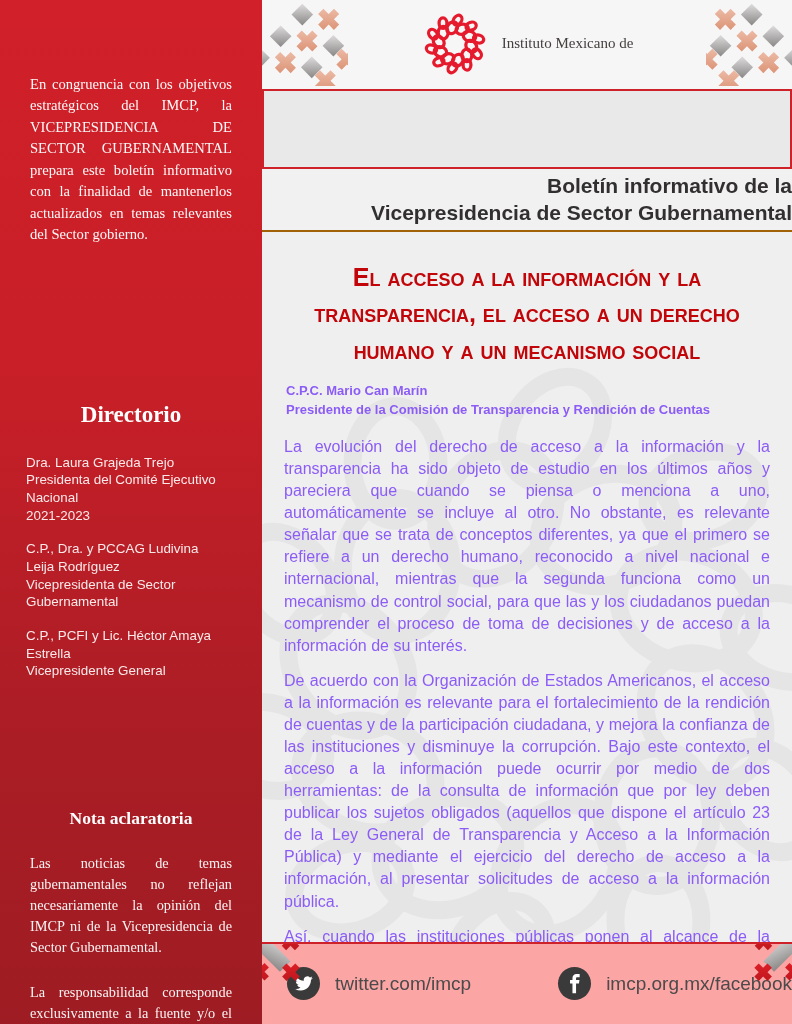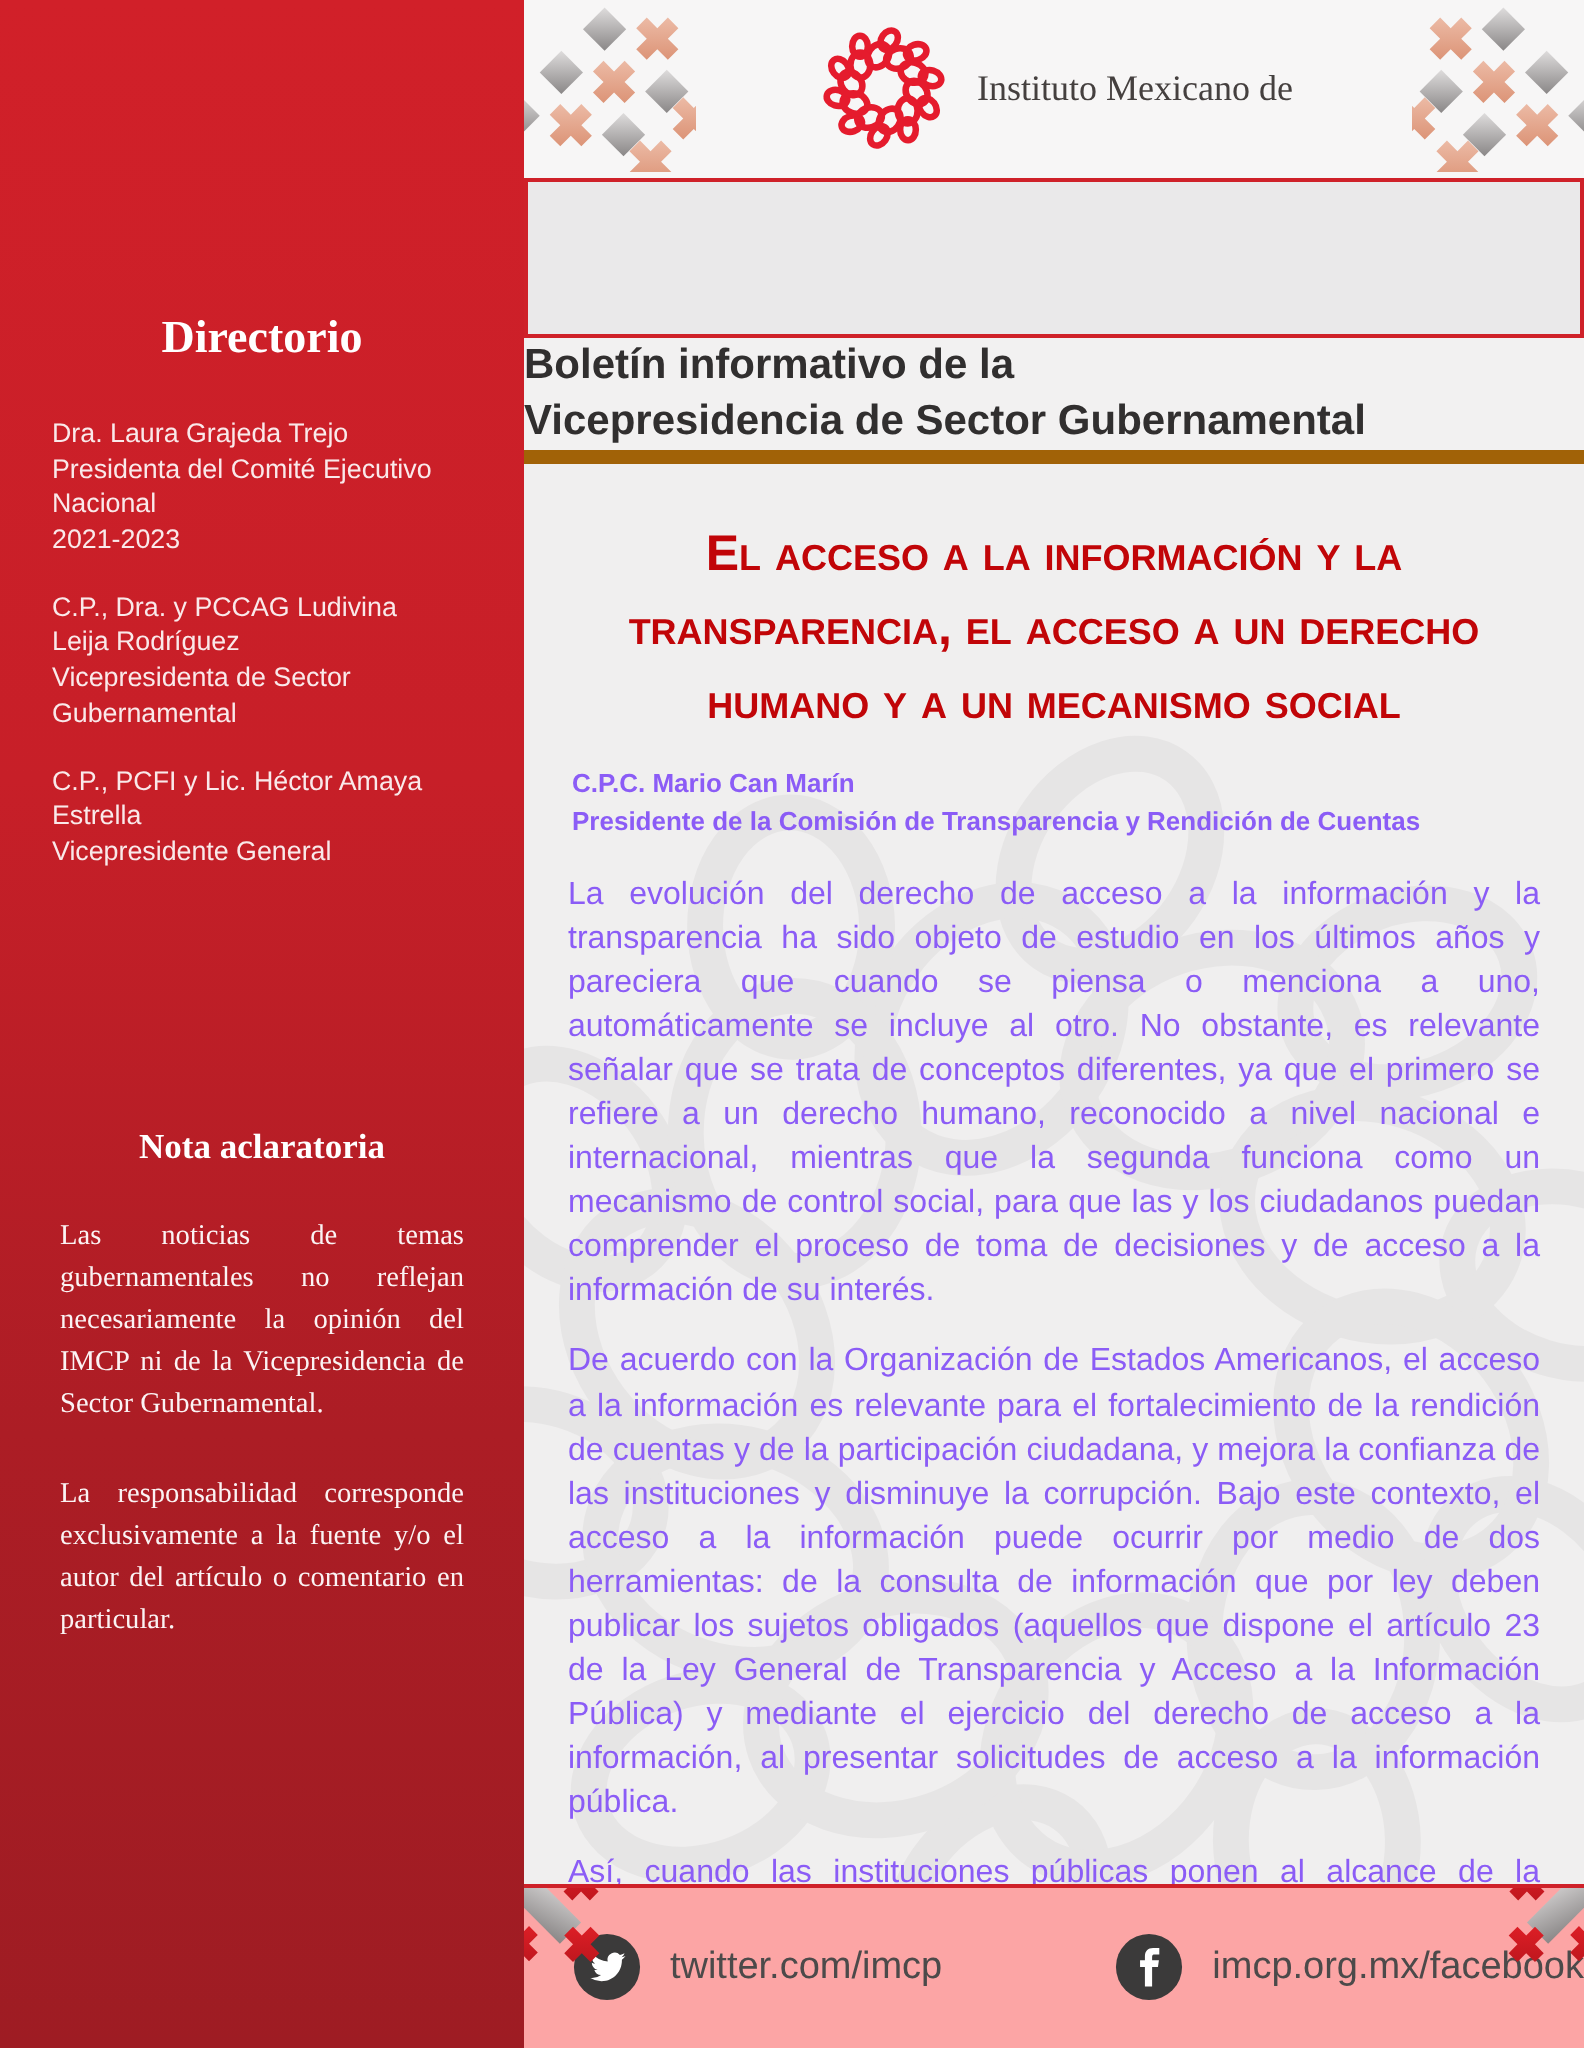--- a/index.html
+++ b/index.html
@@ -20,30 +20,30 @@
   .nota-title { margin-top:128px; text-align:center; font-family:"Liberation Serif", serif;
                 font-weight:bold; font-size:17.5px; }
   .nota-par { margin:24px 30px 0; font-family:"Liberation Serif", serif; font-size:14.3px;
               line-height:1.47; text-align:justify; color:rgba(255,255,255,.95); }
 
   
   .main { width:530px; flex:0 0 530px; display:flex; flex-direction:column; }
 
   .header { height:110px; background:#f7f6f6; border-bottom:2px solid #cf2129;
             display:flex; align-items:center; justify-content:center; gap:13px; position:relative; }
-  .org-name { font-family:"Liberation Serif", serif; color:#45403f; font-size:18px; line-height:1.18; }
+  .org-name { font-family:"Liberation Serif", serif; color:#45403f; font-size:15px; line-height:1.18; }
   .org-name .bold { font-weight:bold; }
   .imcp-logo { color:#e51b2d; stroke-width:2.5; }
 
   .placeholder-band { height:95px; background:#eae9ea;
                       border-left:2px solid #cf2129; border-right:2px solid #cf2129;
                       border-bottom:2px solid #cf2129; }
 
-  .banner { height:76px; background:#f2f1f1; border-bottom:7px solid #a16207;
-            display:flex; flex-direction:column; align-items:flex-start; justify-content:center;
+  .banner { height:76px; background:#f2f1f1; border-bottom:2px solid #a16207;
+            display:flex; flex-direction:column; align-items:flex-end; justify-content:center;
             font-weight:bold; font-size:21px; color:#312f2f; line-height:1.32; }
 
   .article { flex:1 1 auto; background:#f0efef; position:relative; overflow:hidden; padding-top:25px; }
   .watermark { position:absolute; left:50%; top:30px; transform:translateX(-50%);
                color:#e6e5e5; stroke-width:1.25; pointer-events:none; }
   .article > .content { position:relative; }
   .article-title { font-weight:bold; font-variant:small-caps; font-size:25px; color:#c10508;
                    text-align:center; line-height:1.47; margin:2px 38px 12px; }
   .byline { text-align:left; margin:0 24px 16px; font-weight:bold; font-size:13px;
             color:#8b5cf6; line-height:1.5; }
@@ -143,20 +143,21 @@
     <linearGradient id="redg" x1="0" y1="0" x2="1" y2="1">
       <stop offset="0" stop-color="#e42028"></stop>
         <stop offset="1" stop-color="#b8151c"></stop>
     </linearGradient>
   </defs>
 </svg>
 
 <div class="page">
 
   <aside class="sidebar">
+    <p class="sidebar-intro">En congruencia con los objetivos estratégicos del IMCP, la VICEPRESIDENCIA DE SECTOR GUBERNAMENTAL prepara este boletín informativo con la finalidad de mantenerlos actualizados en temas relevantes del Sector gobierno.</p>
 
     <h3 class="dir-title">Directorio</h3>
     <div class="dir-entries">
       <div class="dir-entry">
         <div>Dra. Laura Grajeda Trejo</div>
         <div>Presidenta del Comité Ejecutivo Nacional</div>
         <div>2021-2023</div>
       </div>
       <div class="dir-entry">
         <div>C.P., Dra. y PCCAG Ludivina</div>

